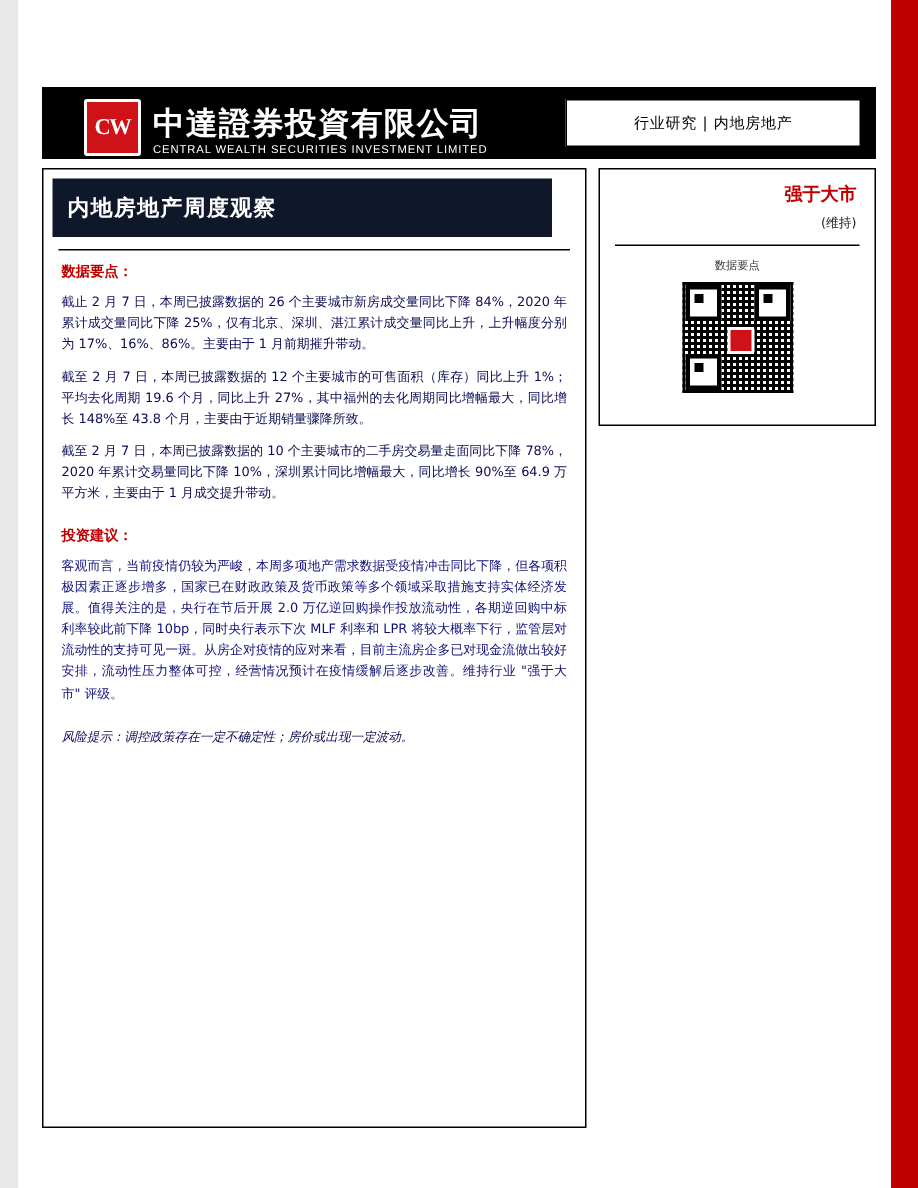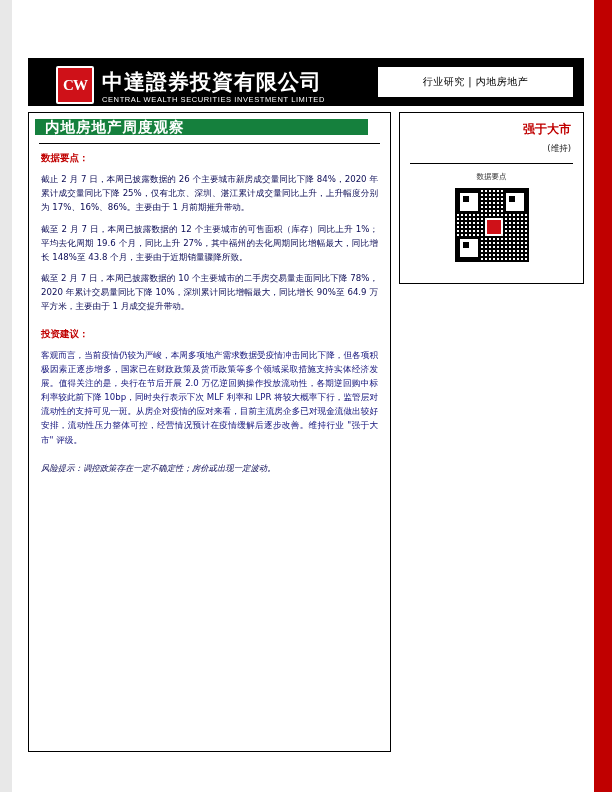--- a/index.html
+++ b/index.html
@@ -97,22 +97,22 @@
     top: 112px;
     width: 363px;
     height: 640px;
     border: 1px solid #000000;
     box-sizing: border-box;
     background: #ffffff;
   }
   .title-band {
     position: relative;
     margin: 6px 22px 0 6px;
-    height: 16px;
-    background: #15803d;
+    height: 39px;
+    background: #0f172a;
     display: flex;
     align-items: center;
   }
   .title-band .t {
     color: #ffffff;
     font-size: 14.5px;
     font-weight: bold;
     padding-left: 10px;
     letter-spacing: 1px;
     font-family: "DejaVu Sans", sans-serif;

